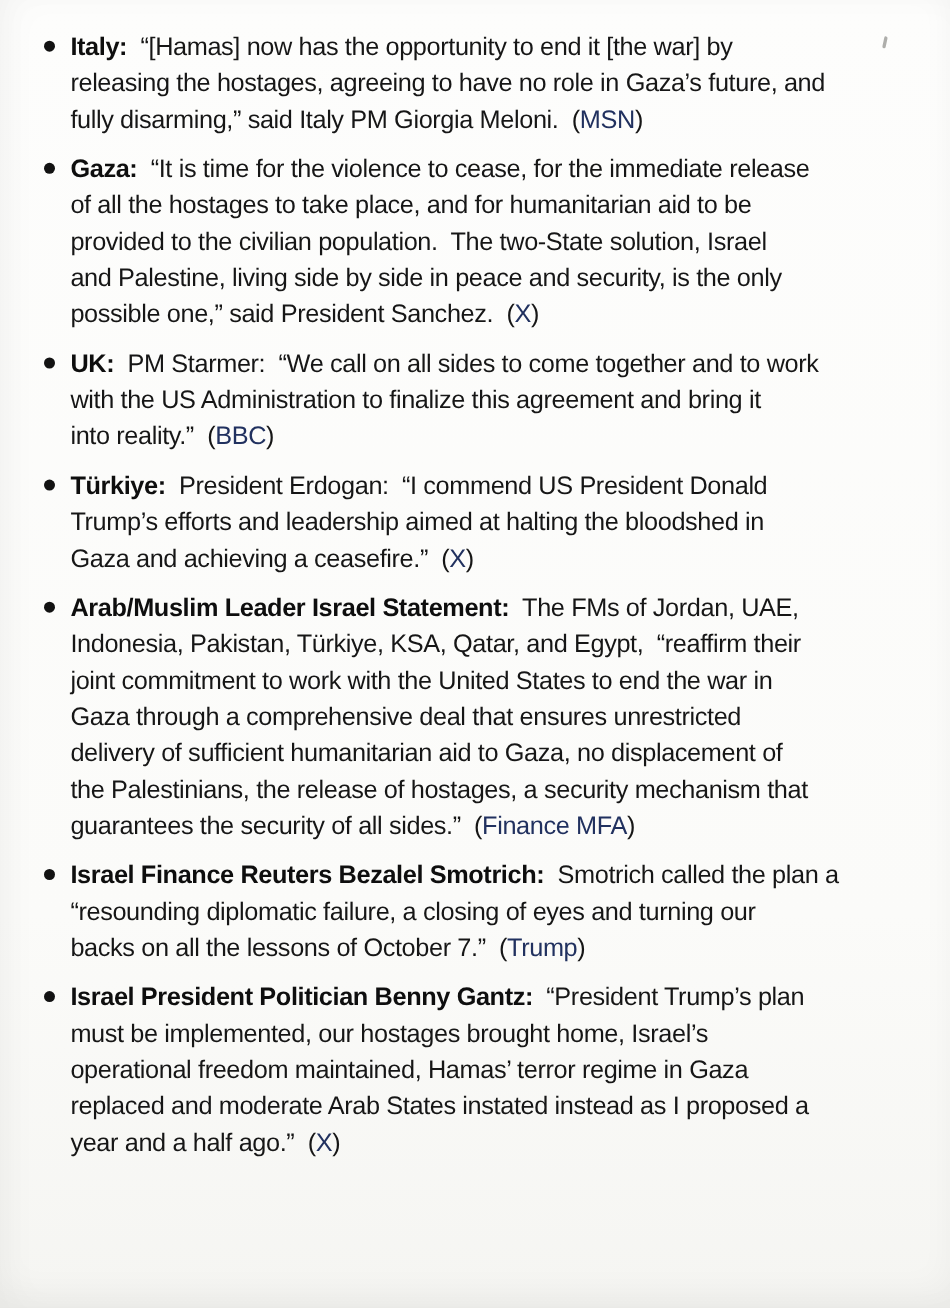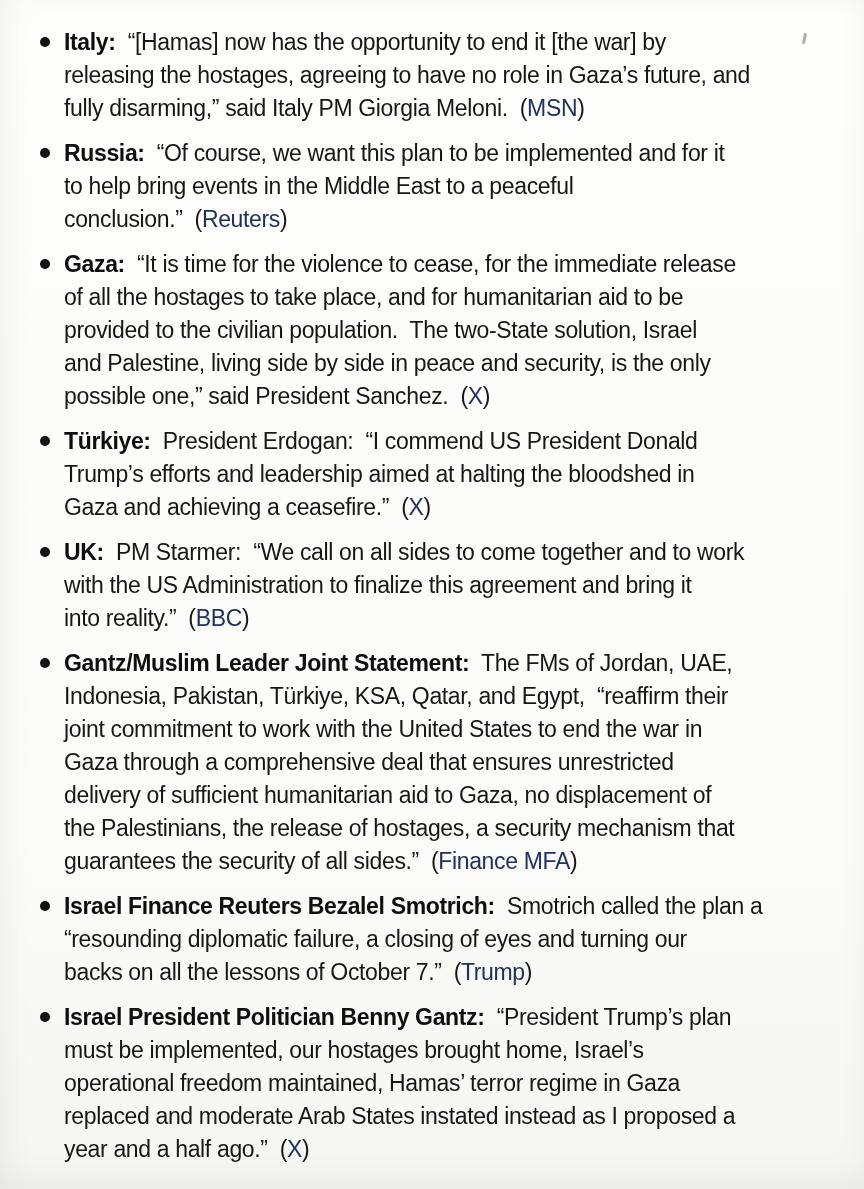--- a/index.html
+++ b/index.html
@@ -70,53 +70,47 @@
   <div class="artifact"></div>
   <ul class="reactions">
 
     <li class="item">
       <span class="dot"></span>
       <p class="text"><strong>Italy:</strong><span>  “[Hamas] now has the opportunity to end it [the war] by
 releasing the hostages, agreeing to have no role in Gaza’s future, and
 fully disarming,” said Italy PM Giorgia Meloni.  (</span><a class="src-link">MSN</a><span class="paren">)</span></p>
     </li>
 
-    <li class="item">
-      <span class="dot"></span>
-      <p class="text"><strong>Russia:</strong><span>  “Of course, we want this plan to be implemented and for it
-to help bring events in the Middle East to a peaceful
-conclusion.”  (</span><a class="src-link">Reuters</a><span class="paren">)</span></p>
-    </li>
 
     <li class="item">
       <span class="dot"></span>
       <p class="text"><strong>Gaza:</strong><span>  “It is time for the violence to cease, for the immediate release
 of all the hostages to take place, and for humanitarian aid to be
 provided to the civilian population.  The two-State solution, Israel
 and Palestine, living side by side in peace and security, is the only
 possible one,” said President Sanchez.  (</span><a class="src-link">X</a><span class="paren">)</span></p>
     </li>
 
     <li class="item">
       <span class="dot"></span>
+      <p class="text"><strong>UK:</strong><span>  PM Starmer:  “We call on all sides to come together and to work
+with the US Administration to finalize this agreement and bring it
+into reality.”  (</span><a class="src-link">BBC</a><span class="paren">)</span></p>
+    </li>
+
+    <li class="item">
+      <span class="dot"></span>
       <p class="text"><strong>Türkiye:</strong><span>  President Erdogan:  “I commend US President Donald
 Trump’s efforts and leadership aimed at halting the bloodshed in
 Gaza and achieving a ceasefire.”  (</span><a class="src-link">X</a><span class="paren">)</span></p>
     </li>
 
     <li class="item">
       <span class="dot"></span>
-      <p class="text"><strong>UK:</strong><span>  PM Starmer:  “We call on all sides to come together and to work
-with the US Administration to finalize this agreement and bring it
-into reality.”  (</span><a class="src-link">BBC</a><span class="paren">)</span></p>
-    </li>
-
-    <li class="item">
-      <span class="dot"></span>
-      <p class="text"><strong>Gantz/Muslim Leader Joint Statement:</strong><span>  The FMs of Jordan, UAE,
+      <p class="text"><strong>Arab/Muslim Leader Israel Statement:</strong><span>  The FMs of Jordan, UAE,
 Indonesia, Pakistan, Türkiye, KSA, Qatar, and Egypt,  “reaffirm their
 joint commitment to work with the United States to end the war in
 Gaza through a comprehensive deal that ensures unrestricted
 delivery of sufficient humanitarian aid to Gaza, no displacement of
 the Palestinians, the release of hostages, a security mechanism that
 guarantees the security of all sides.”  (</span><a class="src-link">Finance MFA</a><span class="paren">)</span></p>
     </li>
 
     <li class="item">
       <span class="dot"></span>

